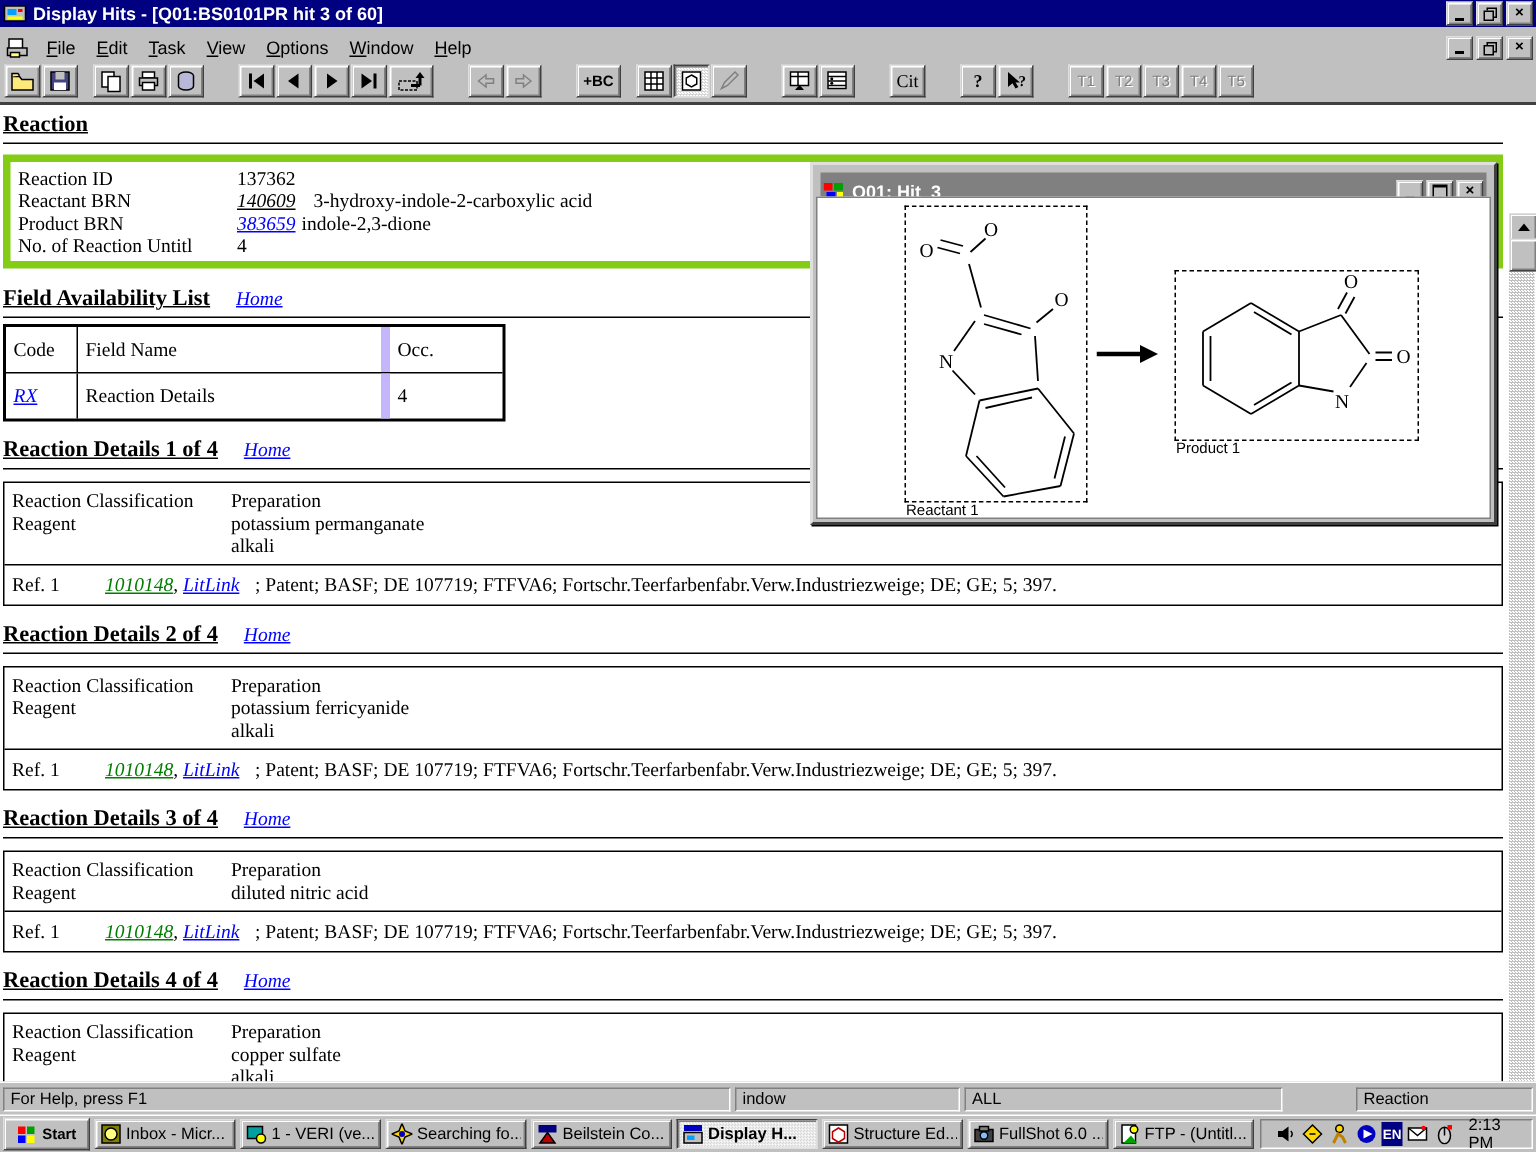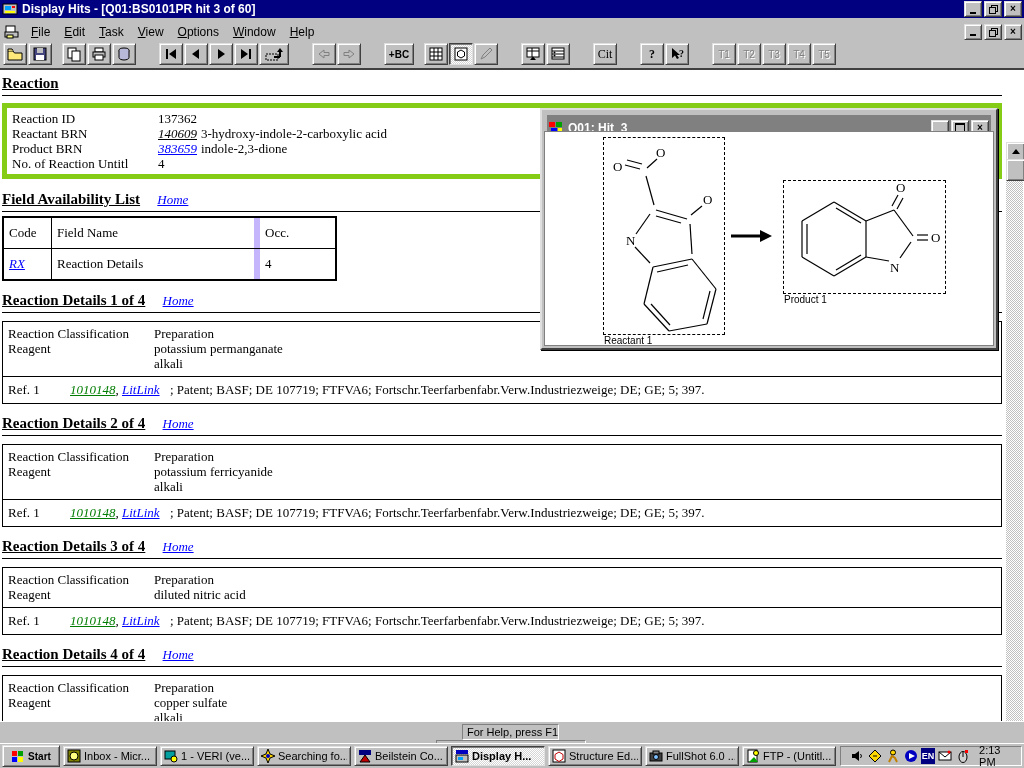--- a/index.html
+++ b/index.html
@@ -84,21 +84,21 @@
           border:2px solid;border-color:#dfdfdf #404040 #404040 #dfdfdf;
           box-shadow:1px 1px 0 #000;box-sizing:border-box;}
   .hit-title{height:18px;background:#808080;display:flex;align-items:center;padding:4px 2px;margin:5px;}
   .hit-title .ttext{color:#fff;font-weight:bold;font-size:12px;margin-left:3px;flex:1;white-space:pre;}
   .hit-client{position:absolute;left:2px;top:21px;right:2px;bottom:2px;background:#fff;
               border:1px solid #808080;}
   .structbox{position:absolute;border:1px dashed #000;}
   .structcap{position:absolute;font-family:"Liberation Sans",sans-serif;font-size:10px;}
   
   .statusbar{position:absolute;left:0;top:721px;width:1024px;height:22px;background:#c0c0c0;
-             display:flex;align-items:center;padding:2px 2px 2px 2px;box-sizing:border-box;border-top:1px solid #fff;flex-direction:column;}
+             display:flex;align-items:center;padding:2px 2px 2px 2px;box-sizing:border-box;border-top:1px solid #fff;}
   .spanel{height:16px;line-height:15px;padding-left:4px;box-sizing:border-box;margin-right:3px;
           font-size:11px;}
   
   .taskbar{position:absolute;left:0;top:743px;width:1024px;height:25px;background:#c0c0c0;
            border-top:1px solid #fff;display:flex;align-items:center;padding:0 2px;box-sizing:border-box;}
   .startbtn{width:56px;height:20px;display:flex;align-items:center;justify-content:center;font-weight:bold;font-size:10px;flex:none;}
   .taskitem{width:94px;height:20px;display:flex;align-items:center;padding:0 3px;box-sizing:border-box;margin-left:3px;
             font-size:11px;white-space:nowrap;overflow:hidden;flex:none;}
   .taskitem .tlabel{overflow:hidden;text-overflow:clip;white-space:nowrap;margin-left:3px;}
   .taskitem.active .tlabel{font-weight:bold;}
@@ -314,21 +314,21 @@
       </div>
       <hr class="sect-rule">
       <div class="fieldbox">
         <div class="frow">
             <span class="flabel">Reaction ID</span>
             <span>137362</span>
           </div>
         <div class="frow">
             <span class="flabel">Reactant BRN</span>
             <span class="ilink black">140609</span>
-            <span style="margin-left:4px;">3-hydroxy-indole-2-carboxylic acid</span>
+            <span style="margin-left:12px;">3-hydroxy-indole-2-carboxylic acid</span>
           </div>
         <div class="frow">
             <span class="flabel">Product BRN</span>
             <span class="ilink blue">383659</span>
             <span style="margin-left:4px;">indole-2,3-dione</span>
           </div>
         <div class="frow">
             <span class="flabel">No. of Reaction Untitl</span>
             <span>4</span>
           </div>

